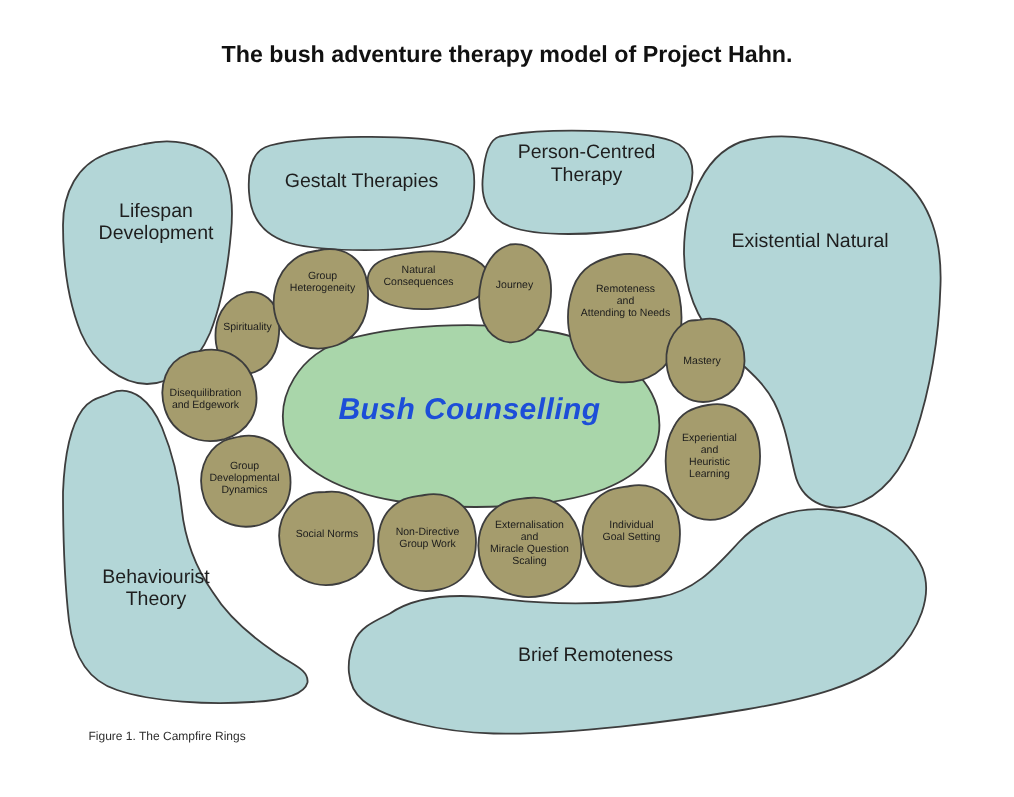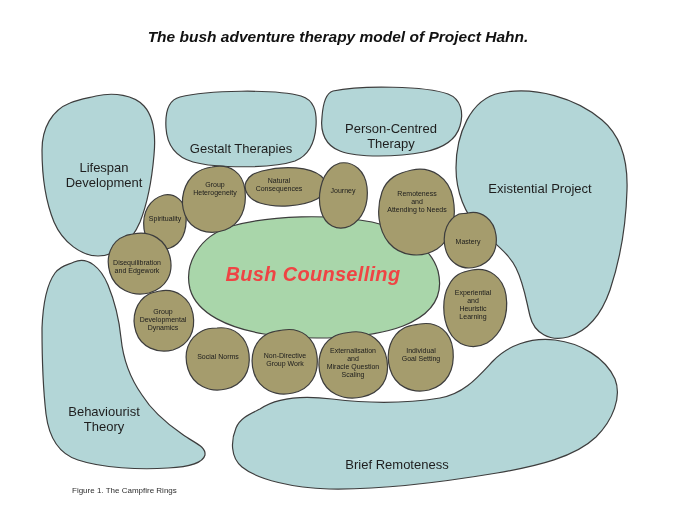--- a/index.html
+++ b/index.html
@@ -10,32 +10,32 @@
     font-family:"Liberation Sans","DejaVu Sans",sans-serif;
     overflow:hidden;
   }
   #diagram-svg{position:absolute;left:0;top:0;}
   #diagram-svg path{stroke:#3d3d3d;stroke-width:1.2;stroke-linejoin:round;}
   .lbl{
     position:absolute;
     transform:translate(-50%,-50%);
     text-align:center;
     white-space:pre-line;
-    color:#ef4444;
+    color:#1d4ed8;
     pointer-events:none;
   }
-  .outer-lbl{font-size:13px;line-height:1.12;color:#1e1e1e;margin-top:28px;}
+  .outer-lbl{font-size:13px;line-height:1.12;color:#1e1e1e;}
   .stone-lbl{font-size:7px;line-height:1.15;color:#1c1c1c;}
   .center-lbl{font-size:20px;font-weight:bold;font-style:italic;letter-spacing:.3px;}
   .title{
     position:absolute;left:0;top:28px;width:100%;
-    text-align:center;font-size:15.5px;font-weight:bold;color:#111;font-style:italic;
+    text-align:center;font-size:15.5px;font-weight:bold;color:#111;
   }
   .caption{
-    position:absolute;left:72px;top:486px;
+    position:absolute;left:59px;top:486px;
     font-size:8px;color:#2e2e2e;
   }
 </style>
 </head>
 <body>
 
 <div id="stage">
 
   <div class="title">The bush adventure therapy model of Project Hahn.</div>
 
@@ -63,21 +63,21 @@
     <path d="M217,328 C234,326 247,337 249,354 C251,371 243,385 226,389 C209,393 193,385 188,369 C183,353 188,338 202,331 C207,328 212,328 217,328 Z" fill="#a59c6d"></path>
     <path d="M160,291 C176,288 190,298 193,314 C196,331 189,345 173,350 C157,354 141,347 136,332 C131,317 136,301 149,294 C153,292 156,292 160,291 Z" fill="#a59c6d"></path>
     <path d="M133,234 C151,230 166,240 170,257 C174,274 166,288 149,293 C132,297 115,289 110,273 C105,257 111,241 125,236 C128,234 130,235 133,234 Z" fill="#a59c6d"></path>
   </svg>
 
   <div class="lbl outer-lbl" style="left:241px;top:121px">Gestalt Therapies</div>
   <div class="lbl outer-lbl" style="left:104px;top:148px">Lifespan
 Development</div>
   <div class="lbl outer-lbl" style="left:391px;top:109px">Person-Centred
 Therapy</div>
-  <div class="lbl outer-lbl" style="left:540px;top:161px">Existential Project</div>
+  <div class="lbl outer-lbl" style="left:540px;top:161px">Existential Natural</div>
   <div class="lbl outer-lbl" style="left:104px;top:392px">Behaviourist
 Theory</div>
   <div class="lbl outer-lbl" style="left:397px;top:437px">Brief Remoteness</div>
 
   <div class="lbl center-lbl" style="left:313px;top:274px">Bush Counselling</div>
 
   <div class="lbl stone-lbl" style="left:165px;top:219px">Spirituality</div>
   <div class="lbl stone-lbl" style="left:215px;top:189px">Group
 Heterogeneity</div>
   <div class="lbl stone-lbl" style="left:279px;top:185px">Natural

